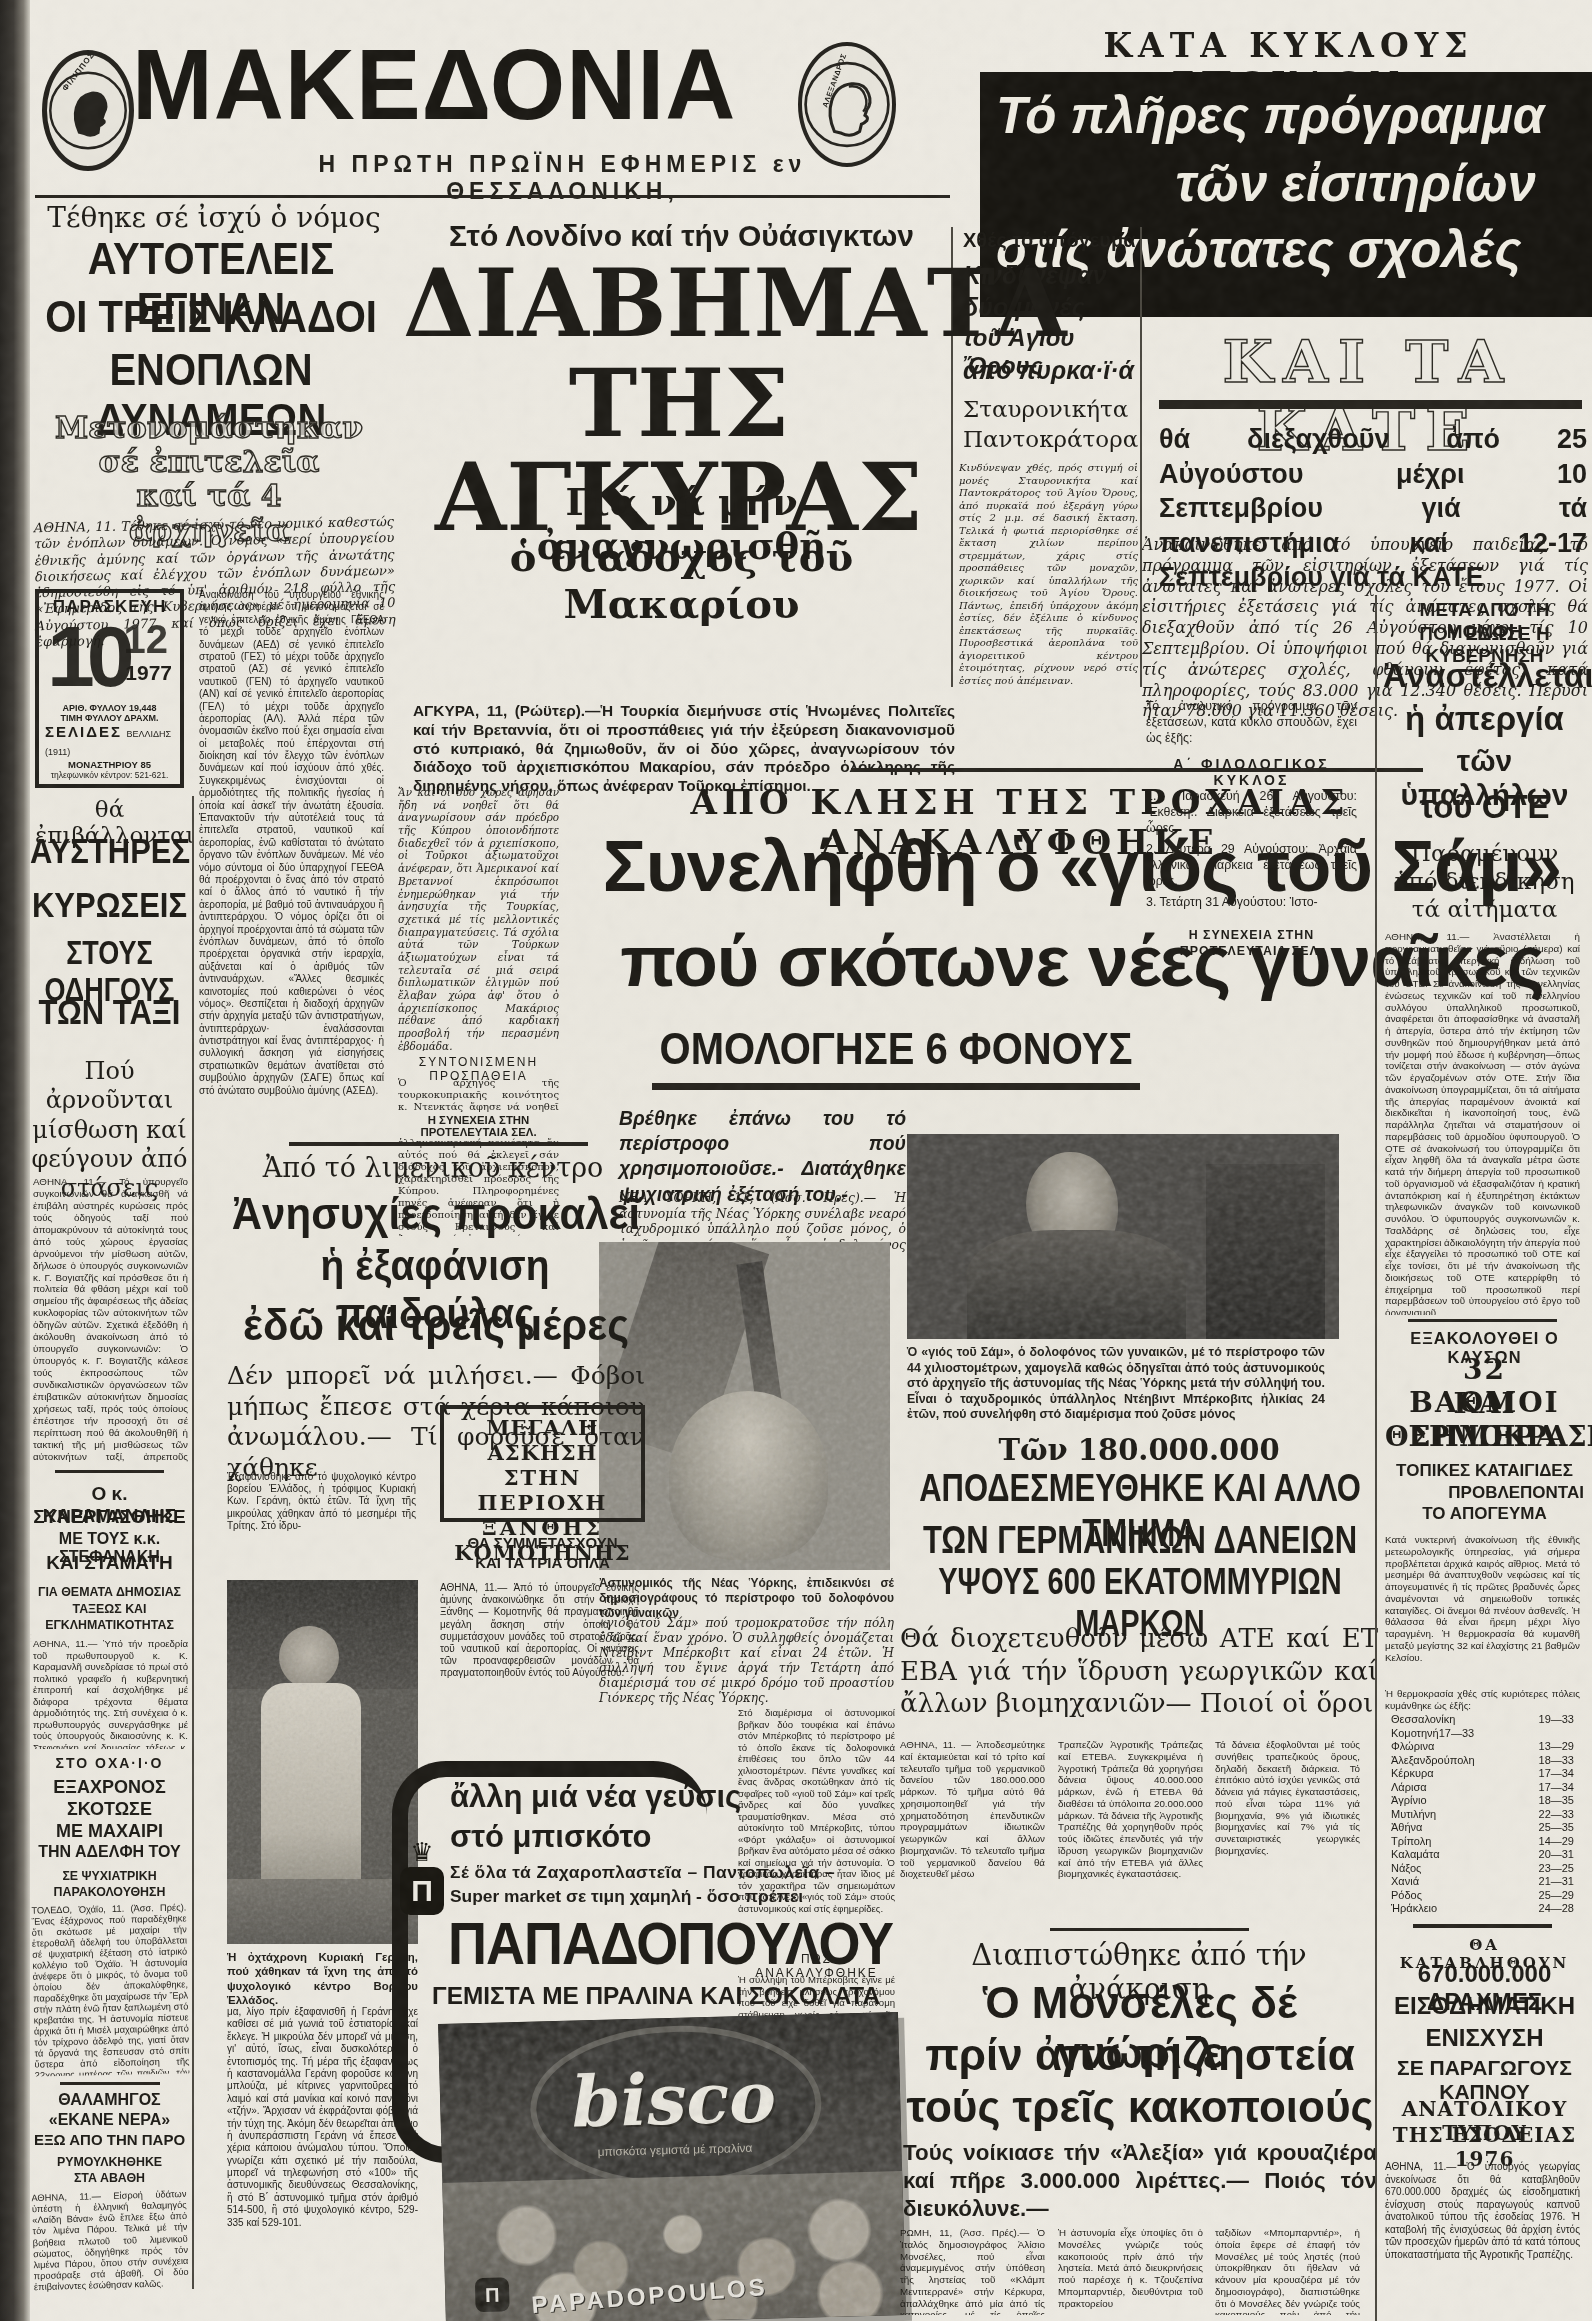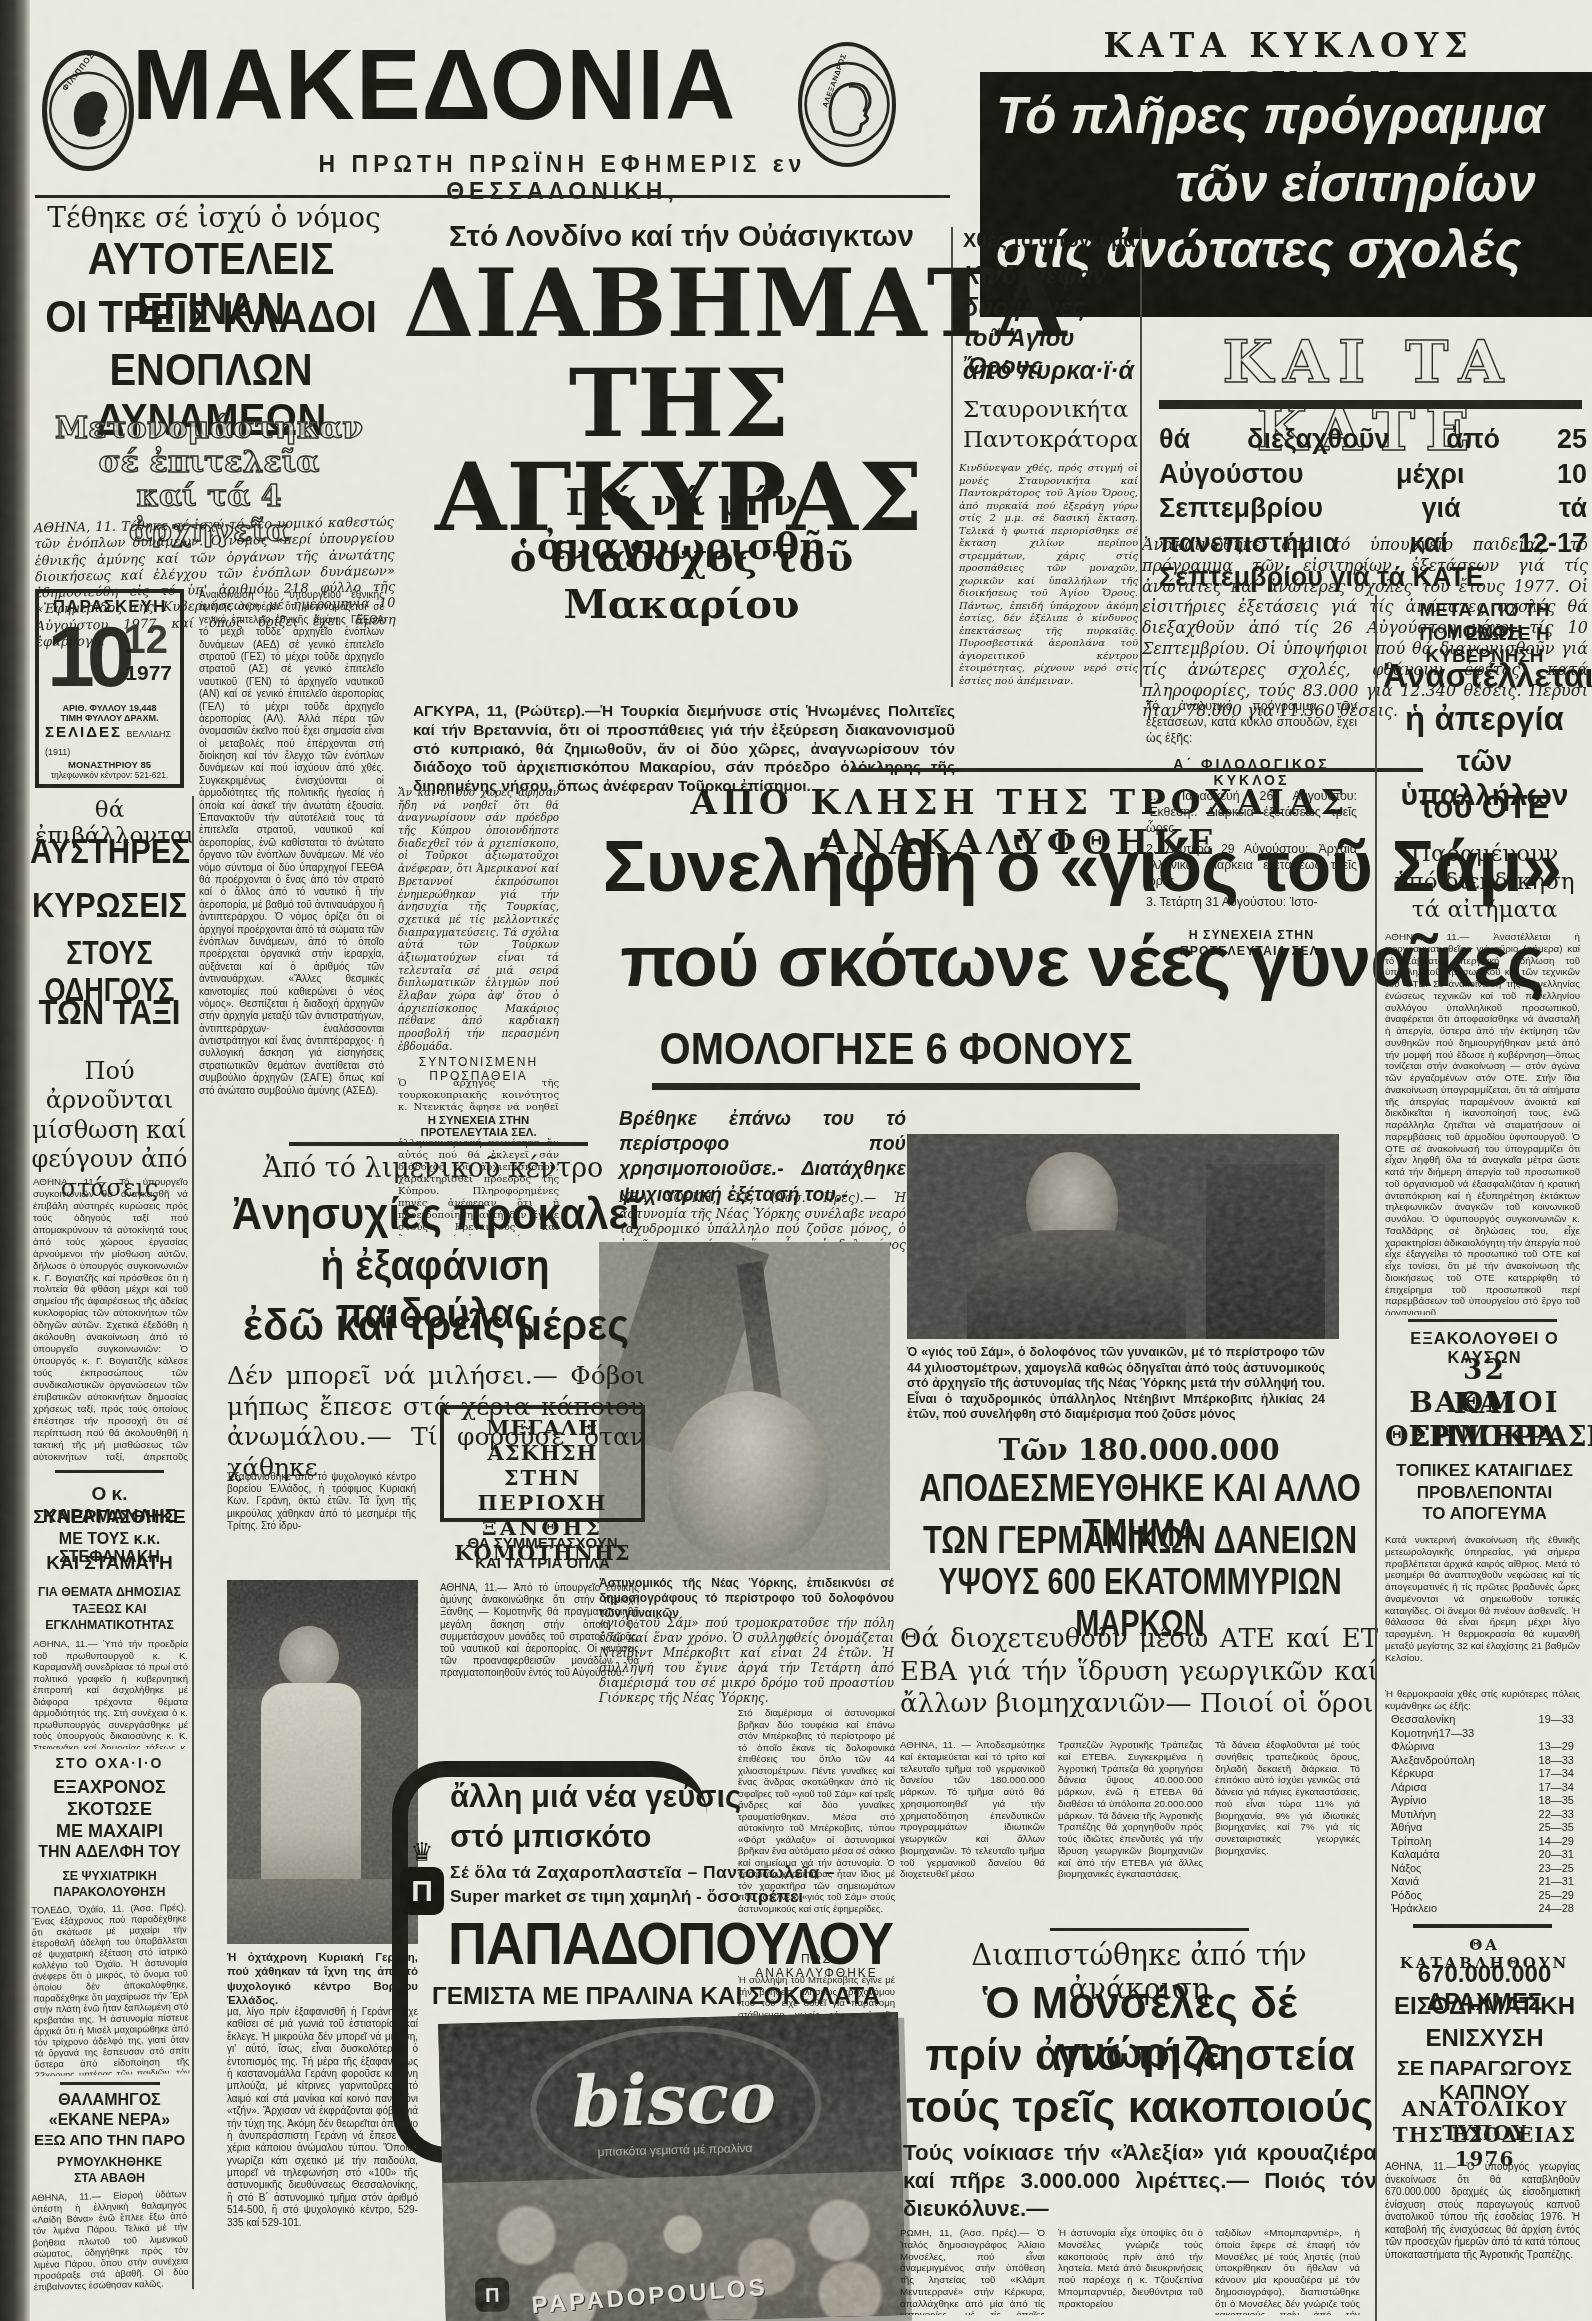--- a/index.html
+++ b/index.html
@@ -314,21 +314,21 @@
   <div class="abs serif c" style="left:1388px;top:868px;width:193px;font-size:23px;">ὑπό διεκδίκηση</div>
   <div class="abs serif c" style="left:1388px;top:896px;width:193px;font-size:23px;">τά αἰτήματα</div>
   <div class="abs sans j clip" style="left:1385px;top:931px;width:195px;height:384px;font-size:9.8px;line-height:1.2;">ΑΘΗΝΑ, 11.— Ἀναστέλλεται ἡ προγραμματισθεῖσα γιά αὔριο (σήμερα) καί τό Σάββατο ἀπεργιακή ἐκδήλωση τοῦ ὑπαλληλικοῦ προσωπικοῦ καί τῶν τεχνικῶν τοῦ ΟΤΕ. Σέ ἀνακοίνωση τῆς πανελληνίας ἑνώσεως τεχνικῶν καί τοῦ πανελληνίου συλλόγου ὑπαλληλικοῦ προσωπικοῦ, ἀναφέρεται ὅτι ἀποφασίσθηκε νά ἀνασταλῆ ἡ ἀπεργία, ὕστερα ἀπό τήν ἐκτίμηση τῶν συνθηκῶν πού δημιουργήθηκαν μετά ἀπό τήν μομφή πού ἔδωσε ἡ κυβέρνηση—ὅπως τονίζεται στήν ἀνακοίνωση — στόν ἀγώνα τῶν ἐργαζομένων στόν ΟΤΕ. Στήν ἴδια ἀνακοίνωση ὑπογραμμίζεται, ὅτι τά αἰτήματα τῆς ἀπεργίας παραμένουν ἀνοικτά καί διεκδικεῖται ἡ ἱκανοποίησή τους, ἐνῶ παράλληλα ζητεῖται νά σταματήσουν οἱ παρεμβάσεις τοῦ ἁρμοδίου ὑφυπουργοῦ. Ὁ ΟΤΕ σέ ἀνακοίνωσή του ὑπογραμμίζει ὅτι εἶχαν ληφθῆ ὅλα τά ἀναγκαῖα μέτρα ὥστε κατά τήν διήμερη ἀπεργία τοῦ προσωπικοῦ τοῦ ὀργανισμοῦ νά ἐξασφαλιζόταν ἡ κρατική ἀνταπόκριση καί ἡ ἐξυπηρέτηση ἐκτάκτων τηλεφωνικῶν ἀναγκῶν τοῦ κοινωνικοῦ συνόλου. Ὁ ὑφυπουργός συγκοινωνιῶν κ. Τσαλδάρης σέ δηλώσεις του, εἶχε χαρακτηρίσει ἀδικαιολόγητη τήν ἀπεργία πού εἶχε ἐξαγγείλει τό προσωπικό τοῦ ΟΤΕ καί εἶχε τονίσει, ὅτι μέ τήν ἀνακοίνωση τῆς διοικήσεως τοῦ ΟΤΕ κατερρίφθη τό ἐπιχείρημα τοῦ προσωπικοῦ περί παρεμβάσεων τοῦ ὑπουργείου στό ἔργο τοῦ ὀργανισμοῦ.</div>
 
   <div class="abs rule-h" style="left:1408px;top:1319px;width:149px;height:3px;"></div>
   <div class="abs sans b c" style="left:1383px;top:1329px;width:203px;font-size:16.4px;letter-spacing:1px;">ΕΞΑΚΟΛΟΥΘΕΙ Ο ΚΑΥΣΩΝ</div>
   <div class="abs serif b c" style="left:1385px;top:1353px;width:199px;font-size:28px;letter-spacing:2px;">32 ΒΑΘΜΟΙ</div>
   <div class="abs serif b c" style="left:1385px;top:1387px;width:199px;font-size:28px;letter-spacing:1px;">ΚΑΙ ΣΗΜΕΡΑ</div>
   <div class="abs serif b c" style="left:1385px;top:1421px;width:199px;font-size:27px;">ΘΕΡΜΟΚΡΑΣΙΑ</div>
   <div class="abs sans b c" style="left:1385px;top:1461px;width:199px;font-size:17px;">ΤΟΠΙΚΕΣ ΚΑΤΑΙΓΙΔΕΣ</div>
-  <div class="abs sans b c" style="left:1385px;top:1483px;width:199px;font-size:17px;">ΠΡΟΒΛΕΠΟΝΤΑΙ</div>
+  <div class="abs sans b c" style="left:1385px;top:1483px;width:199px;font-size:17px;text-align:right;">ΠΡΟΒΛΕΠΟΝΤΑΙ</div>
   <div class="abs sans b c" style="left:1385px;top:1504px;width:199px;font-size:17px;">ΤΟ ΑΠΟΓΕΥΜΑ</div>
   <div class="abs sans j clip" style="left:1385px;top:1534px;width:195px;height:151px;font-size:9.8px;line-height:1.2;">Κατά νυκτερινή ἀνακοίνωση τῆς ἐθνικῆς μετεωρολογικῆς ὑπηρεσίας, γιά σήμερα προβλέπεται ἀρχικά καιρός αἴθριος. Μετά τό μεσημέρι θά ἀναπτυχθοῦν νεφώσεις καί τίς ἀπογευματινές ἢ τίς πρῶτες βραδυνές ὧρες ἀναμένονται νά σημειωθοῦν τοπικές καταιγίδες. Οἱ ἄνεμοι θά πνέουν ἀσθενεῖς. Ἡ θάλασσα θά εἶναι ἤρεμη μέχρι λίγο ταραγμένη. Ἡ θερμοκρασία θά κυμανθῆ μεταξύ μεγίστης 32 καί ἐλαχίστης 21 βαθμῶν Κελσίου.</div>
   <div class="abs sans j" style="left:1385px;top:1688px;width:195px;font-size:9.8px;line-height:1.2;">Ἡ θερμοκρασία χθές στίς κυριότερες πόλεις κυμάνθηκε ὡς ἑξῆς:</div>
 
   <div class="abs" style="left:1391px;top:1713px;width:183px;">
     <div style="display:flex;justify-content:space-between;font-size:11px;line-height:13.5px;">
         <span>Θεσσαλονίκη</span>
         <span>19—33</span>
       </div>
     <div style="display:flex;justify-content:flex-start;font-size:11px;line-height:13.5px;">

